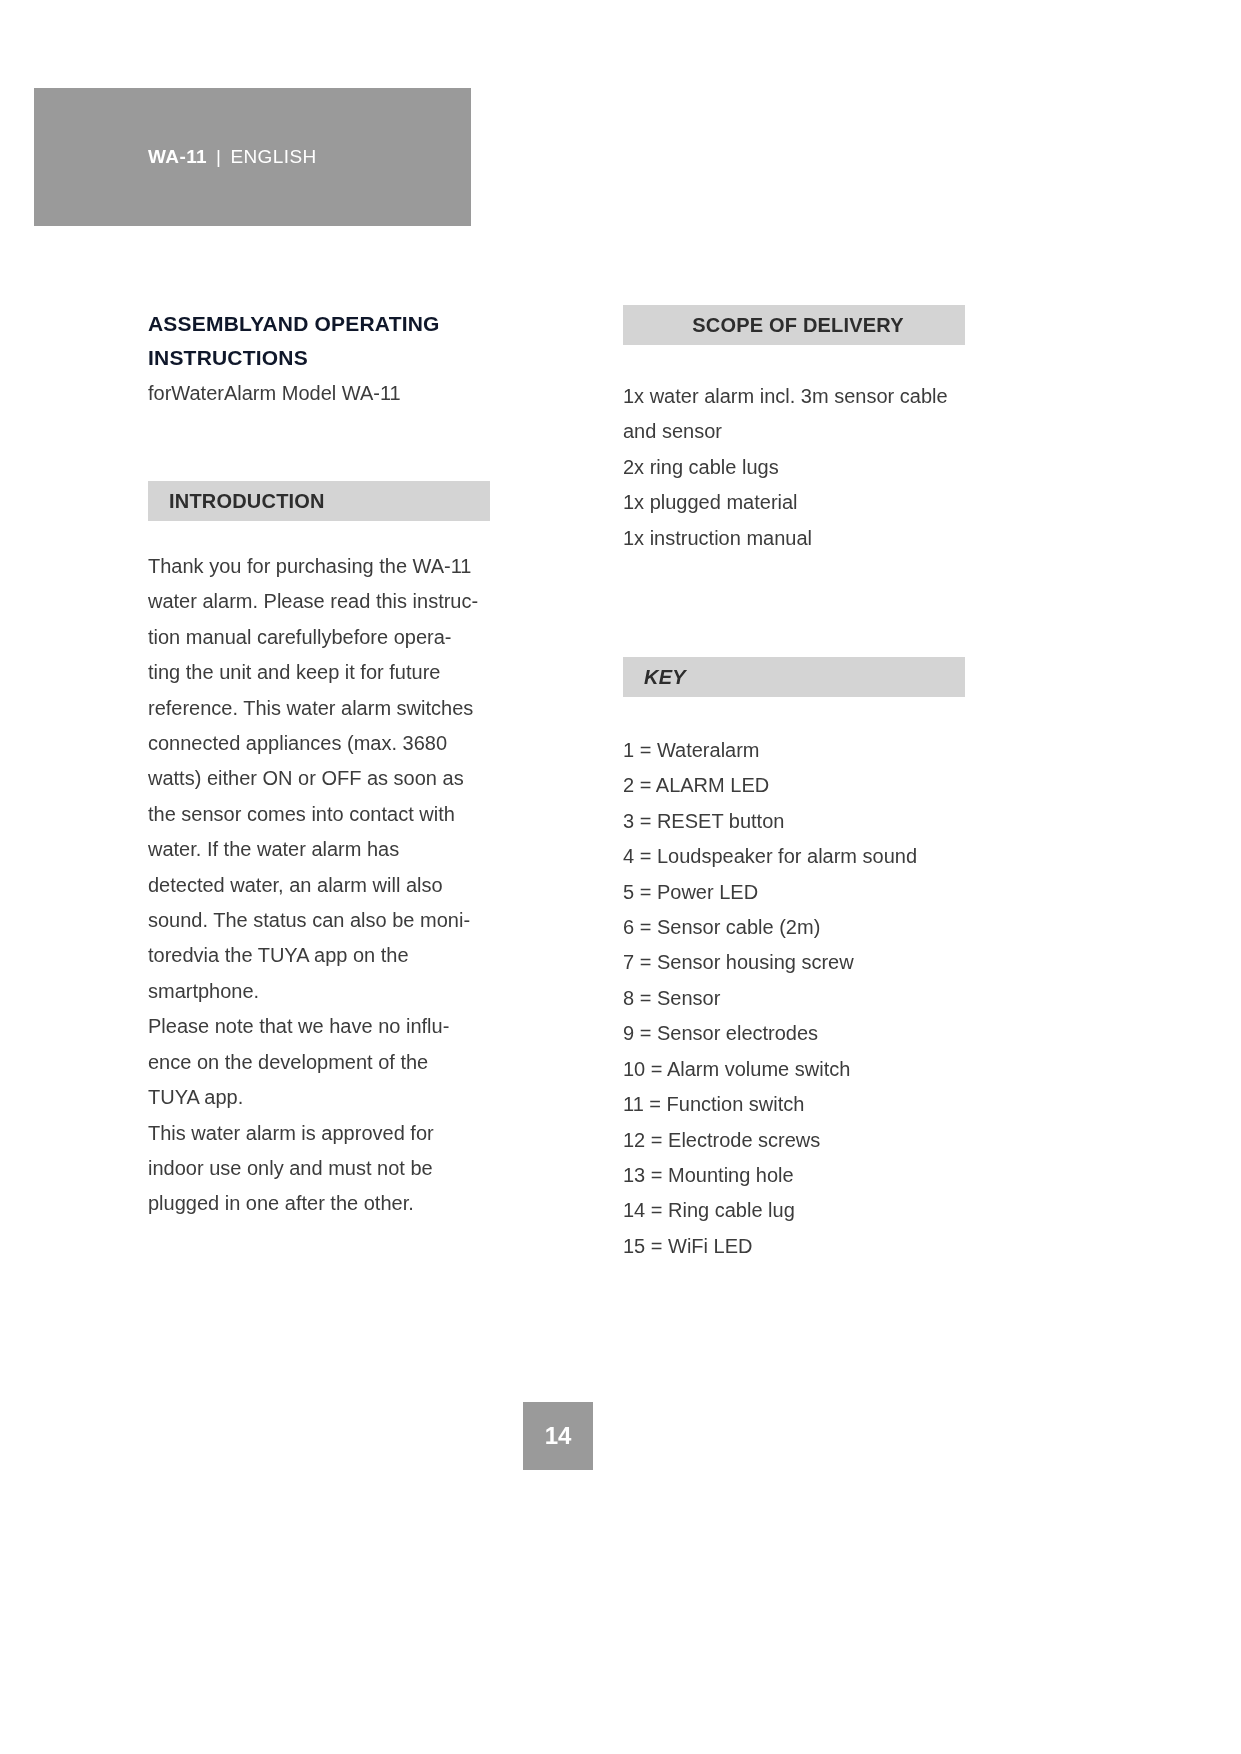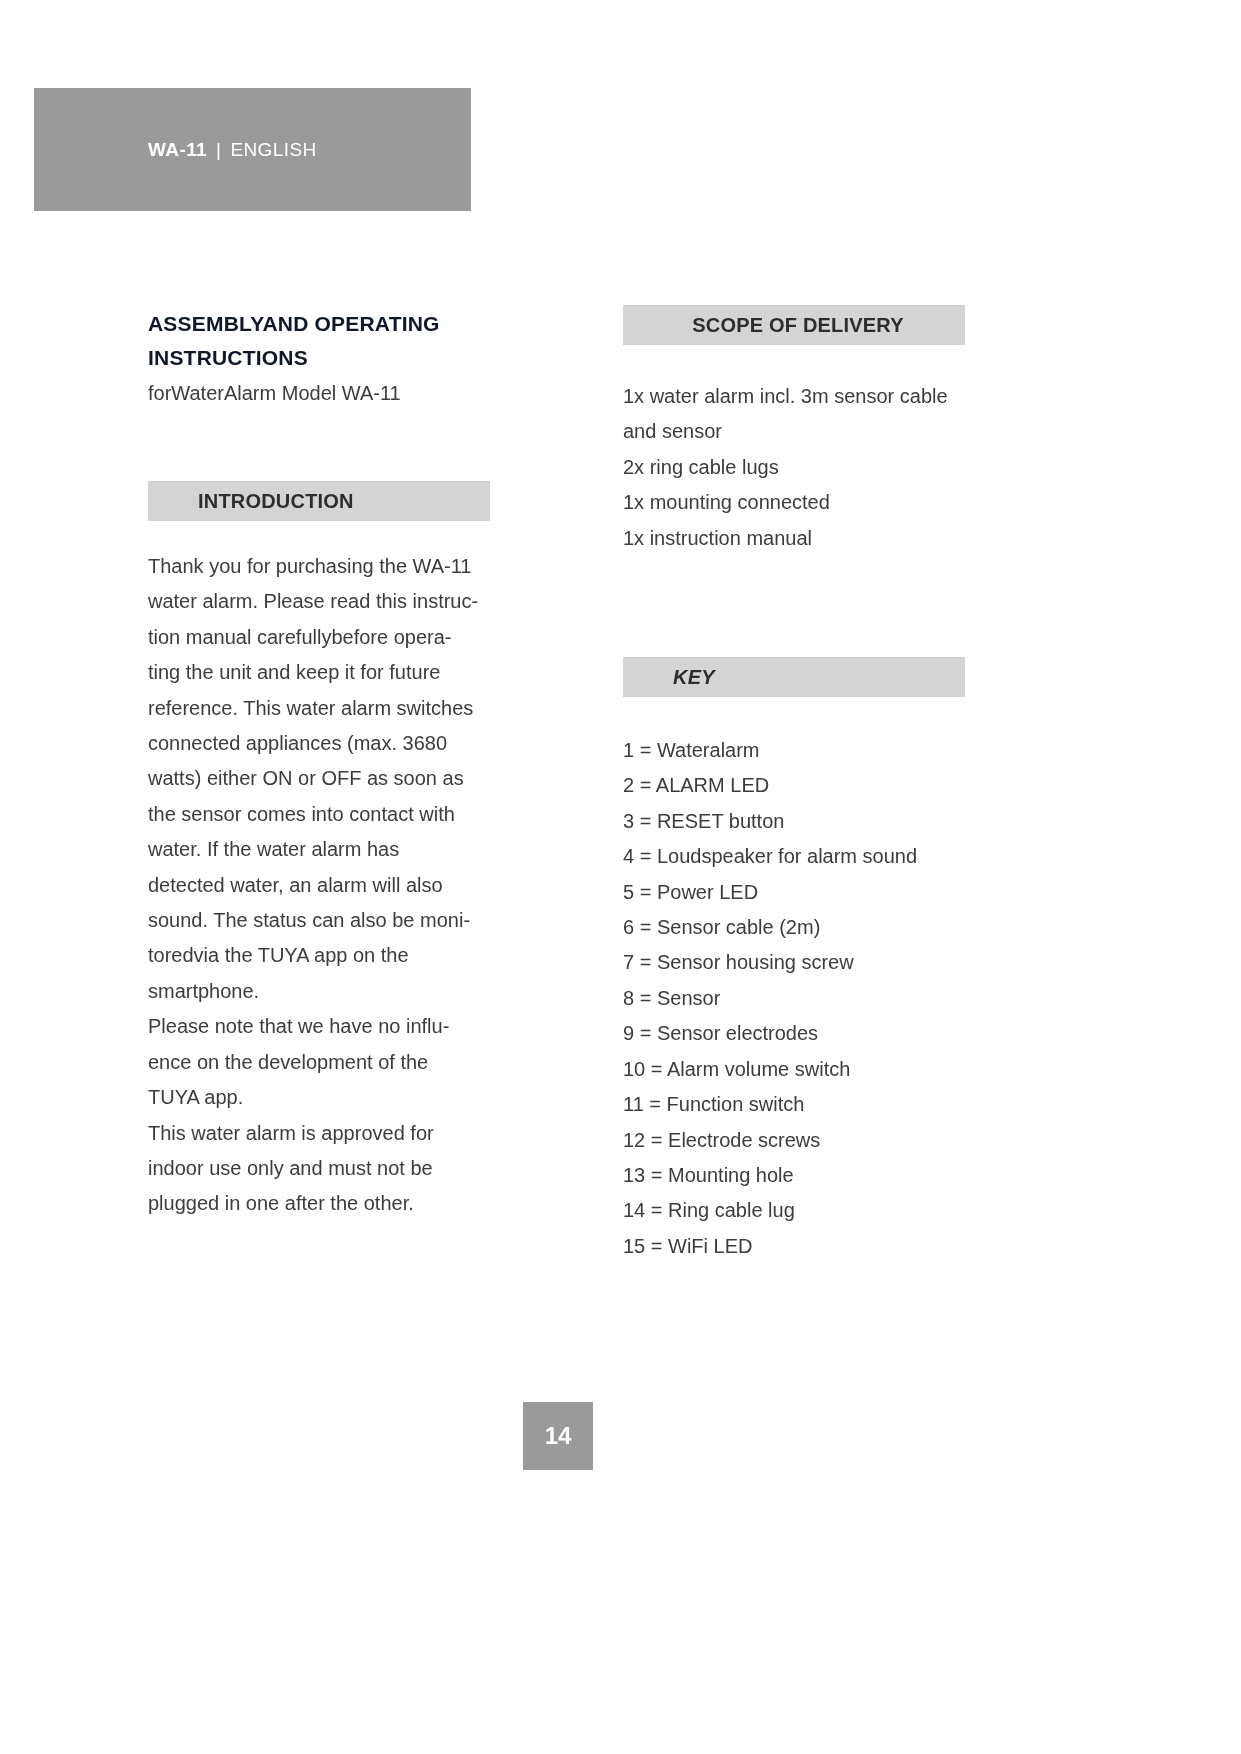--- a/index.html
+++ b/index.html
@@ -11,21 +11,21 @@
     font-family: "Liberation Sans", "DejaVu Sans", sans-serif;
     color: #3c3c3c;
     overflow: hidden;
   }
   .preline { white-space: pre-line; }
 
   
   .banner {
     position: absolute;
     left: 34px; top: 88px;
-    width: 437px; height: 123px;
+    width: 437px; height: 138px;
     background: var(--banner-gray, #9a9a9a);
     display: flex;
     align-items: center;
   }
   .banner-text {
     padding-left: 114px;
     color: #ffffff;
     font-size: 19px;
     letter-spacing: 0.4px;
   }
@@ -52,21 +52,21 @@
   }
 
   .section-heading {
     width: 342px;
     height: 40px;
     background: var(--heading-gray, #d4d4d4);
     font-size: 20px;
     font-weight: bold;
     color: #2d2d2d;
     line-height: 40px;
-    padding-left: 50px;
+    padding-left: 21px;
     box-sizing: border-box;
     letter-spacing: 0.2px;
   }
   .section-heading.centered { padding-left: 8px; text-align: center; }
 
   .intro-heading { margin-top: 70px; }
   .intro-body {
     margin-top: 28px;
     font-size: 20px;
     line-height: 35.4px;
@@ -137,21 +137,21 @@
 plugged in one after the other.</div>
     </div>
 </section>
 
 <section class="col col-right">
   <div class="section-heading centered">SCOPE OF DELIVERY</div>
   <div class="scope-list">
       <div class="list-line preline">1x water alarm incl. 3m sensor cable
 and sensor</div>
       <div class="list-line preline">2x ring cable lugs</div>
-      <div class="list-line preline">1x mounting connected</div>
+      <div class="list-line preline">1x plugged material</div>
       <div class="list-line preline">1x instruction manual</div>
     </div>
   <div class="section-heading key-heading">KEY</div>
   <div class="key-list">
       <div class="list-line">1 = Wateralarm</div>
       <div class="list-line">2 = ALARM LED</div>
       <div class="list-line">3 = RESET button</div>
       <div class="list-line">4 = Loudspeaker for alarm sound</div>
       <div class="list-line">5 = Power LED</div>
       <div class="list-line">6 = Sensor cable (2m)</div>

